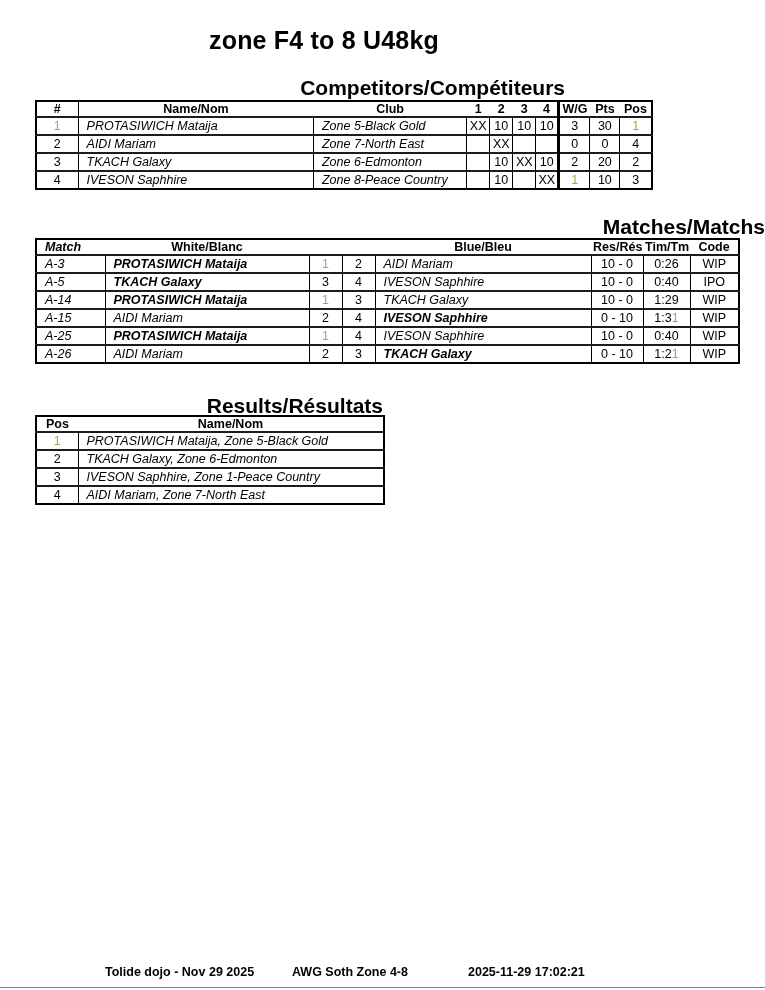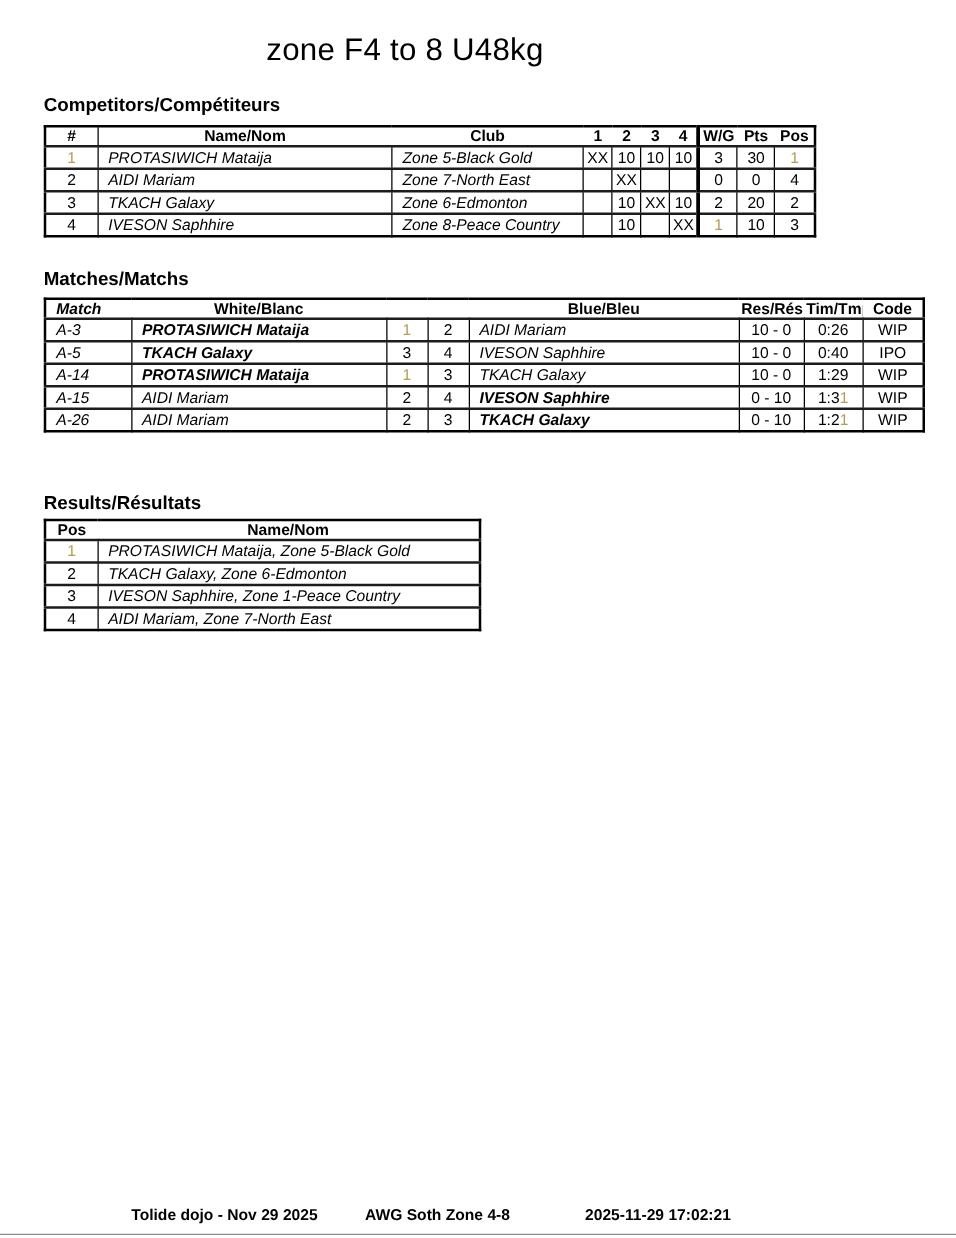--- a/index.html
+++ b/index.html
@@ -5,23 +5,23 @@
   * { box-sizing: border-box; }
   html, body { margin: 0; padding: 0; }
   body {
     width: 765px; height: 990px; position: relative;
     background: #ffffff; color: #000000;
     font-family: "Liberation Sans", "DejaVu Sans", sans-serif;
     overflow: hidden;
   }
   .abs { position: absolute; }
 
-  #title { top: 26px; left: 0; width: 648px; text-align: center; font-size: 25px; font-weight: normal; letter-spacing: 0.2px; }
-
-  .sec-heading { font-size: 15px; font-weight: bold; text-align: left; }
+  #title { top: 26px; left: 0; width: 648px; text-align: center; font-size: 25px; font-weight: bold; letter-spacing: 0.2px; }
+
+  .sec-heading { font-size: 21px; font-weight: bold; text-align: right; }
   #comp-heading  { top: 76px;  left: 35px; width: 530px; }
   #match-heading { top: 215px; left: 35px; width: 730px; }
   #res-heading   { top: 394px; left: 35px; width: 348px; }
 
   table.tbl {
     border-collapse: collapse; table-layout: fixed;
     border: 2px solid #000; font-size: 12.5px;
   }
   #comp-table  { top: 100px; left: 35px; width: 618px; }
   #match-table { top: 238px; left: 35px; width: 703px; }
@@ -191,20 +191,30 @@
       <td class="l">A-15</td>
       <td class="l">AIDI Mariam</td>
       <td class="c">2</td>
       <td class="c">4</td>
       <td class="l bold">IVESON Saphhire</td>
       <td class="c">0 - 10</td>
       <td class="c">1:3<span class="tan">1</span></td>
       <td class="c">WIP</td>
     </tr>
     <tr>
+      <td class="l">A-25</td>
+      <td class="l bold">PROTASIWICH Mataija</td>
+      <td class="c"><span class="tan">1</span></td>
+      <td class="c">4</td>
+      <td class="l">IVESON Saphhire</td>
+      <td class="c">10 - 0</td>
+      <td class="c">0:40</td>
+      <td class="c">WIP</td>
+    </tr>
+    <tr>
       <td class="l">A-26</td>
       <td class="l">AIDI Mariam</td>
       <td class="c">2</td>
       <td class="c">3</td>
       <td class="l bold">TKACH Galaxy</td>
       <td class="c">0 - 10</td>
       <td class="c">1:2<span class="tan">1</span></td>
       <td class="c">WIP</td>
     </tr>
   </tbody>

